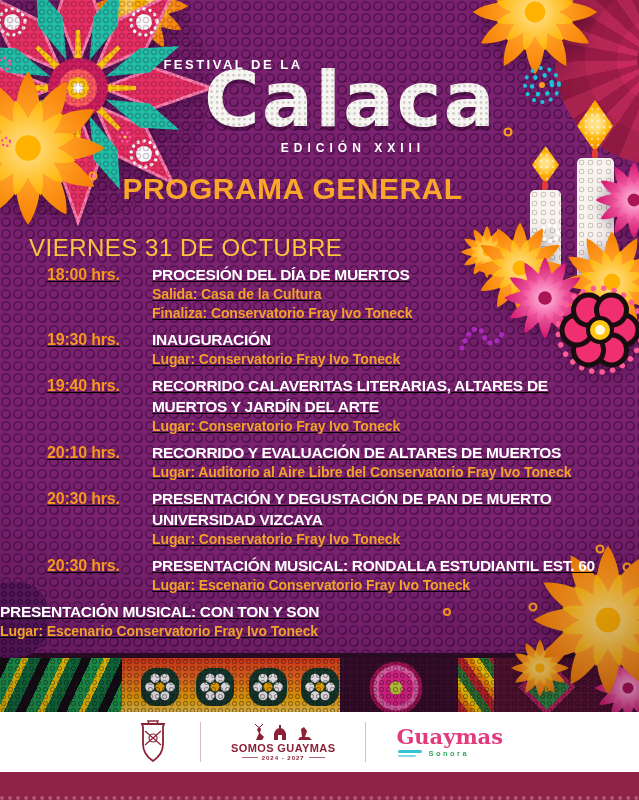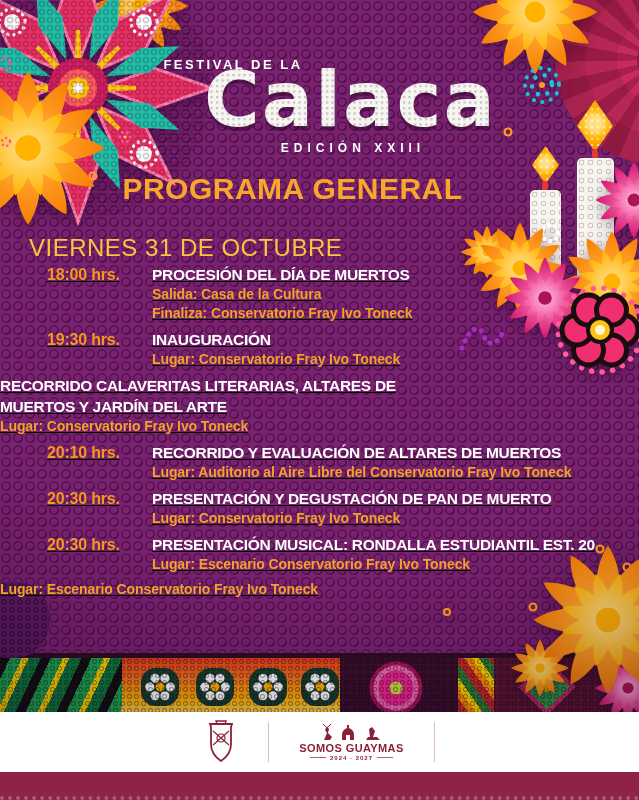--- a/index.html
+++ b/index.html
@@ -318,49 +318,52 @@
         </div>
       </div>
       <div class="ev">
         <div class="ev-time">19:30 hrs.</div>
         <div class="ev-body">
           <div class="ev-title">INAUGURACIÓN</div>
           <div class="ev-detail">Lugar: Conservatorio Fray Ivo Toneck</div>
         </div>
       </div>
       <div class="ev">
+        <div class="ev-time">19:40 hrs.</div>
         <div class="ev-body">
           <div class="ev-title">RECORRIDO CALAVERITAS LITERARIAS, ALTARES DE</div>
           <div class="ev-title">MUERTOS  Y JARDÍN DEL ARTE</div>
           <div class="ev-detail">Lugar: Conservatorio Fray Ivo Toneck</div>
         </div>
       </div>
       <div class="ev">
         <div class="ev-time">20:10 hrs.</div>
         <div class="ev-body">
           <div class="ev-title">RECORRIDO Y EVALUACIÓN DE ALTARES DE MUERTOS</div>
           <div class="ev-detail">Lugar: Auditorio al Aire Libre del Conservatorio Fray Ivo Toneck</div>
         </div>
       </div>
       <div class="ev">
         <div class="ev-time">20:30 hrs.</div>
         <div class="ev-body">
           <div class="ev-title">PRESENTACIÓN Y DEGUSTACIÓN DE PAN DE MUERTO</div>
+          <div class="ev-title">UNIVERSIDAD VIZCAYA</div>
           <div class="ev-detail">Lugar: Conservatorio Fray Ivo Toneck</div>
         </div>
       </div>
       <div class="ev">
         <div class="ev-time">20:30 hrs.</div>
         <div class="ev-body">
-          <div class="ev-title">PRESENTACIÓN MUSICAL: RONDALLA ESTUDIANTIL EST. 20</div>
+          <div class="ev-title">PRESENTACIÓN MUSICAL: RONDALLA ESTUDIANTIL EST. 60</div>
           <div class="ev-detail">Lugar: Escenario Conservatorio Fray Ivo Toneck</div>
         </div>
       </div>
       <div class="ev">
         <div class="ev-body">
+          <div class="ev-title">PRESENTACIÓN MUSICAL: CON TON Y SON</div>
           <div class="ev-detail">Lugar: Escenario Conservatorio Fray Ivo Toneck</div>
         </div>
       </div>
     </div>
   </div>
 
   <div class="footer">
     <svg width="34" height="46" viewBox="0 0 34 46">
       <path d="M12,2 h10 l-1,3 h-8 Z" fill="none" stroke="#8a2136" stroke-width="1.4"></path>
       <path d="M6,5 h22 l-1,3 v17 c0,10 -7,15 -10,17 c-3,-2 -10,-7 -10,-17 v-17 Z" fill="none" stroke="#8a2136" stroke-width="1.8"></path>
@@ -384,16 +387,26 @@
         </g>
       </svg>
       <div class="sg-name">SOMOS GUAYMAS</div>
       <div class="sg-term">
         <span class="rule"></span>
         <span>2024 - 2027</span>
         <span class="rule"></span>
       </div>
     </div>
     <div class="vline"></div>
+    <div class="gy">
+      <div class="gy-name">Guaymas</div>
+      <div class="gy-sub">
+        <span class="waves">
+            <i></i>
+            <i></i>
+          </span>
+        <span class="gy-state">Sonora</span>
+      </div>
+    </div>
   </div>
   <div class="fbar"></div>
 
 </div>
 
 </body></html>

